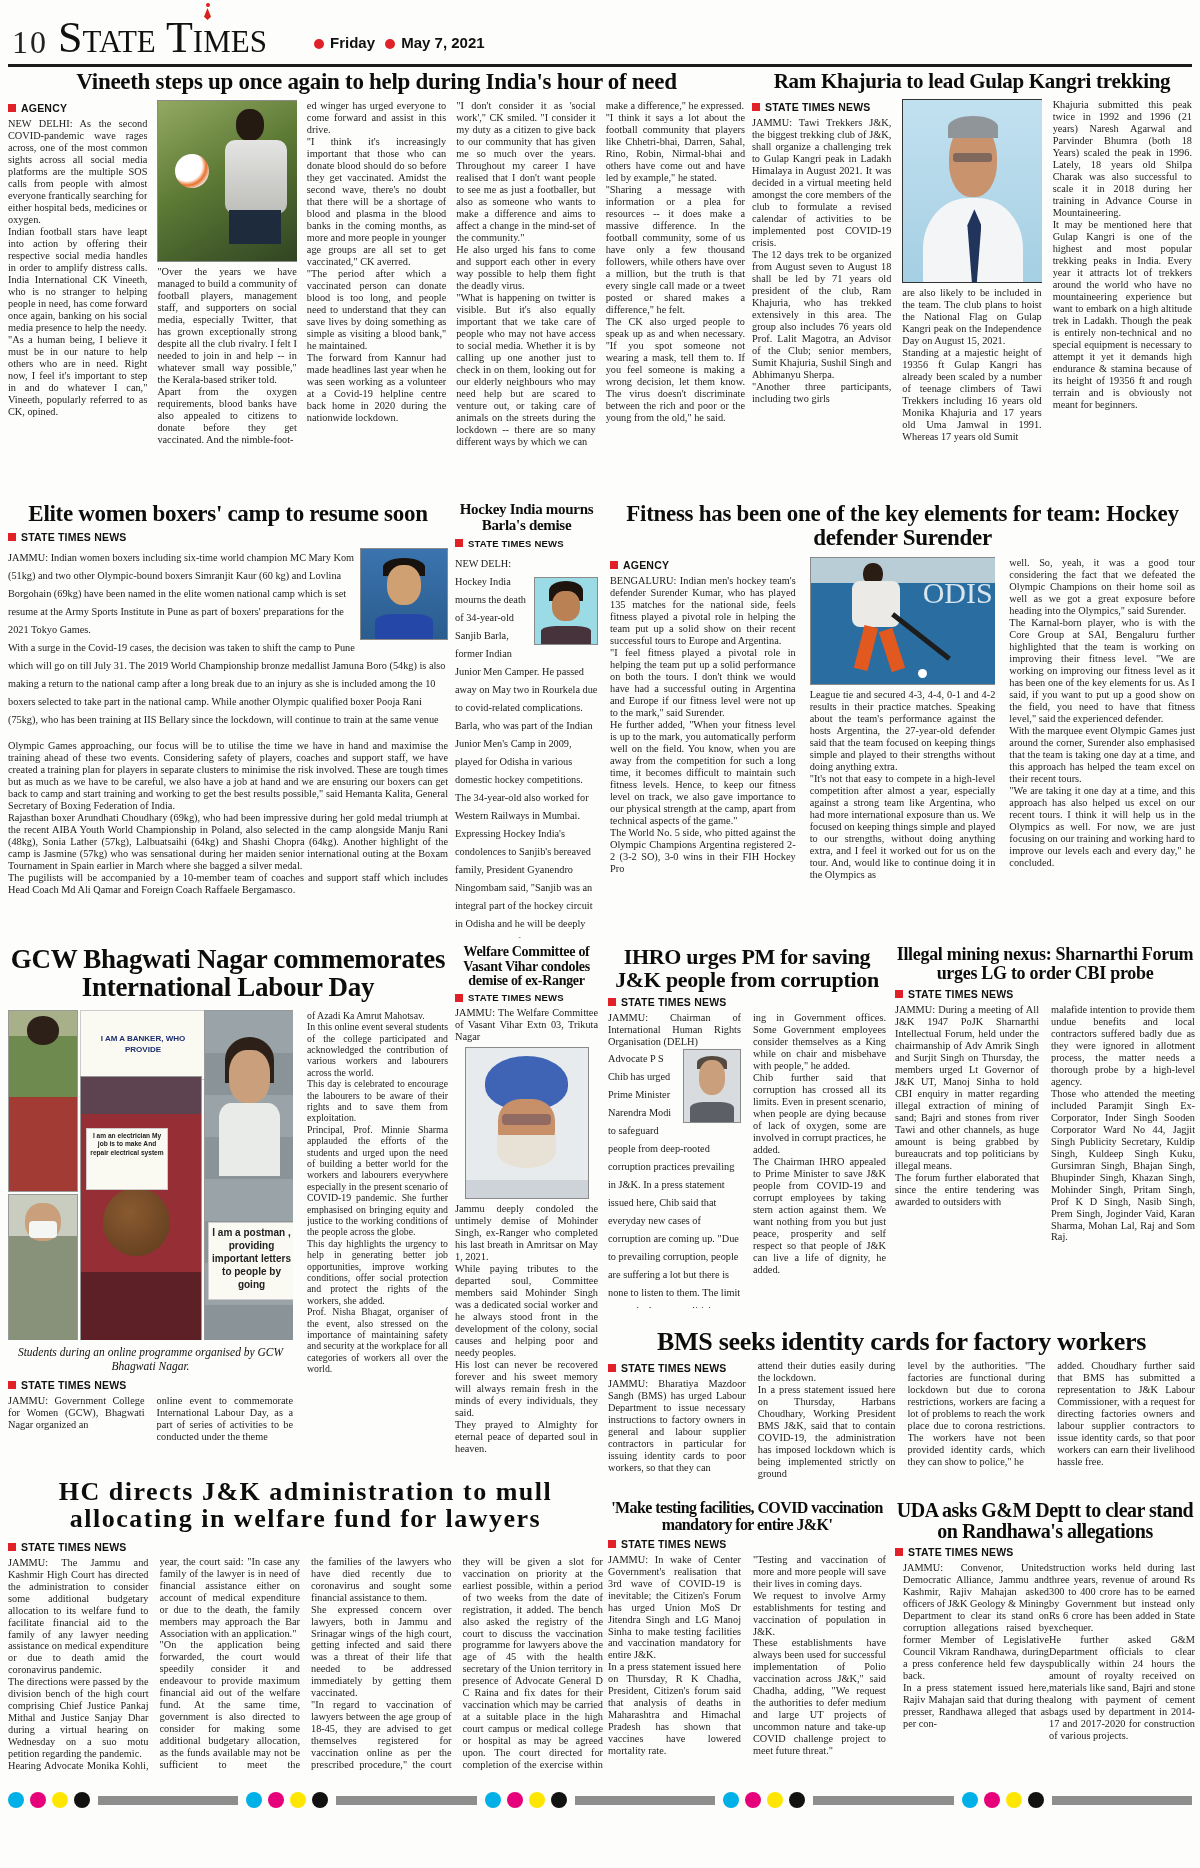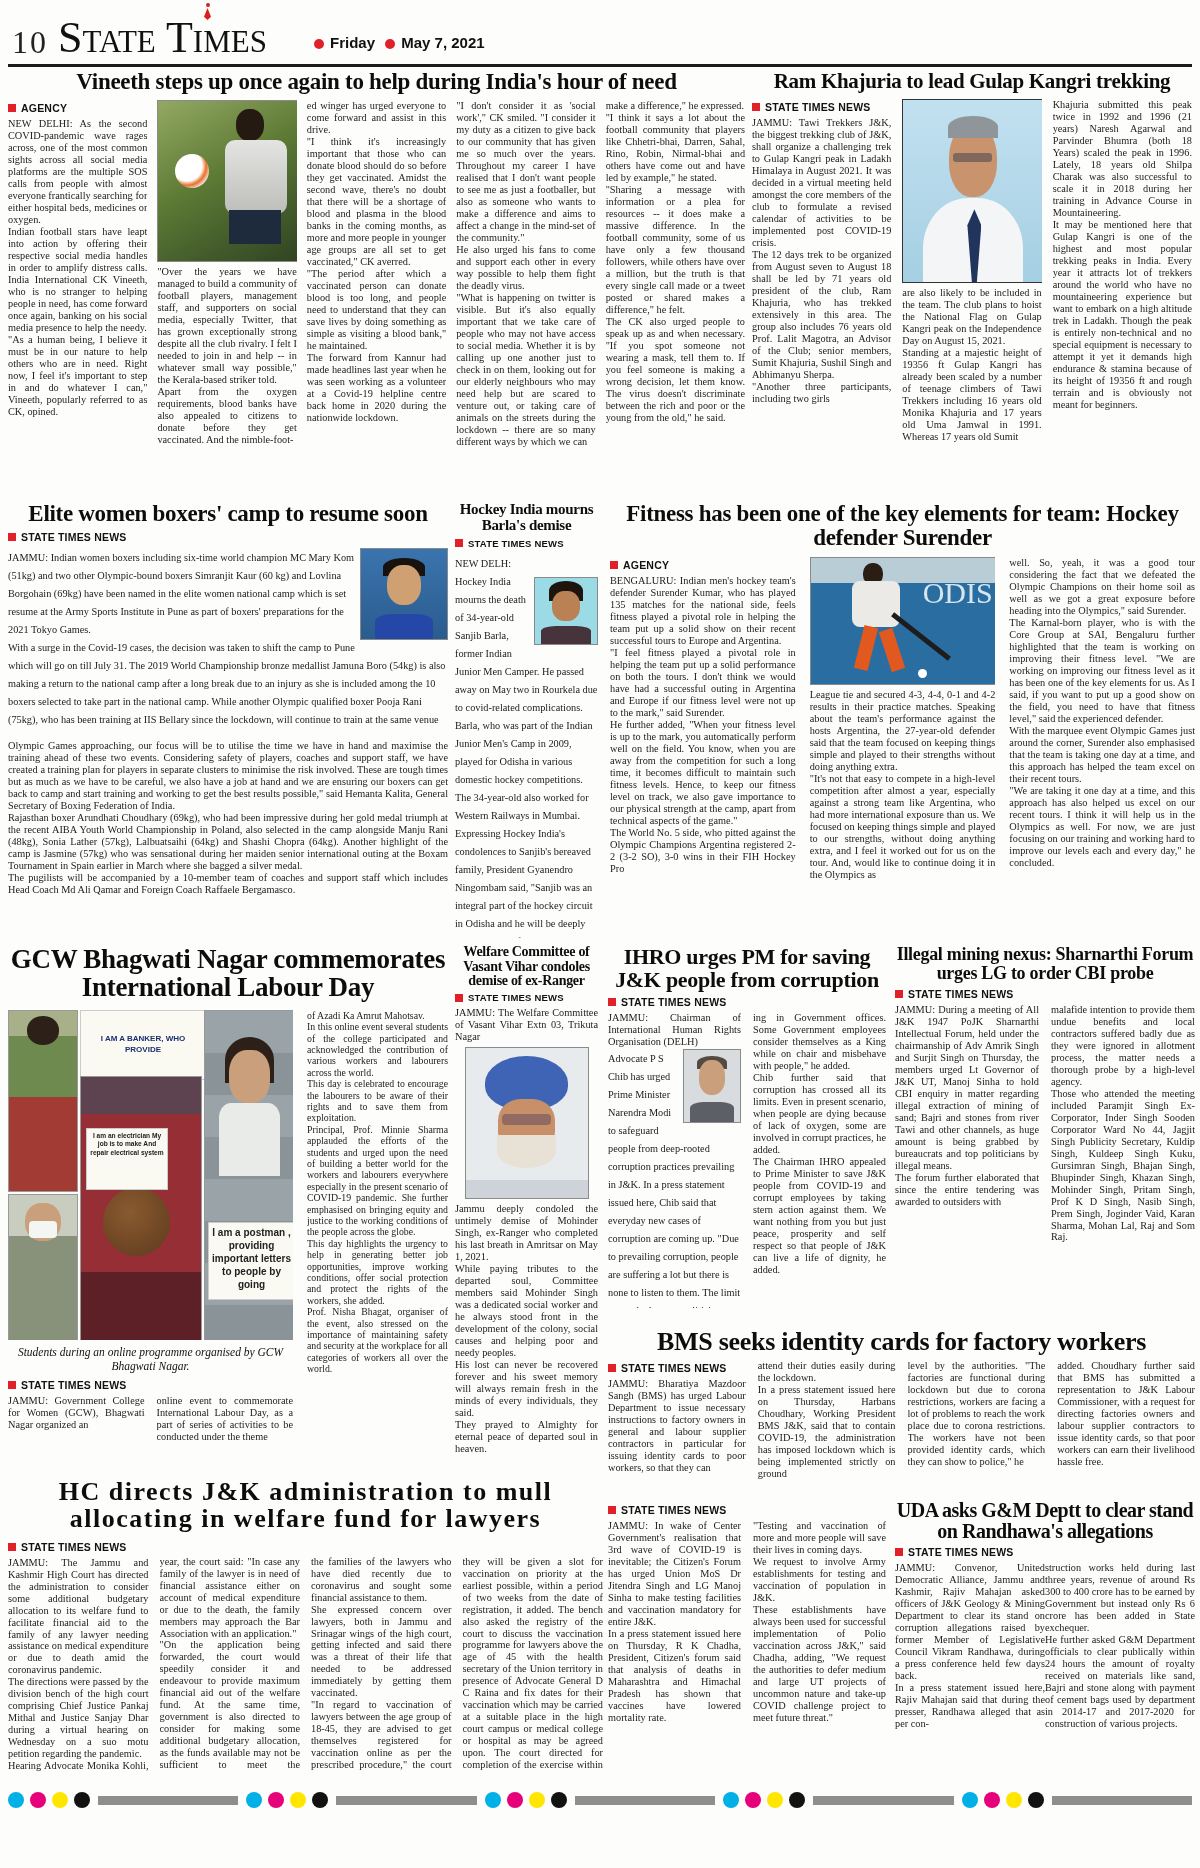--- a/index.html
+++ b/index.html
@@ -352,20 +352,21 @@
 She expressed concern over lawyers, both in Jammu and Srinagar wings of the high court, getting infected and said there was a threat of their life that needed to be addressed immediately by getting them vaccinated.
 "In regard to vaccination of lawyers between the age group of 18-45, they are advised to get themselves registered for vaccination online as per the prescribed procedure," the court said. Once they get registered, they will be provided facility of vaccination in group again on appropriate dates and at a suitable place. Otherwise,</div>
         </div>
       <div class="col" style="padding-top:17px;">
           <div class="bt">they will be given a slot for vaccination on priority at the earliest possible, within a period of two weeks from the date of registration, it added. The bench also asked the registry of the court to discuss the vaccination programme for lawyers above the age of 45 with the health secretary of the Union territory in presence of Advocate General D C Raina and fix dates for their vaccination which may be carried at a suitable place in the high court campus or medical college or hospital as may be agreed upon. The court directed for completion of the exercise within a week. Five lawyers from Jammu have died so far due to COVID-19 and many others have been affected.</div>
         </div>
     </div>
   </section>
 
   <section class="art" style="left:608px;top:1500px;width:278px;height:288px;">
+    <h2 class="hl" style="font-size:16px;letter-spacing:-0.6px;">'Make testing facilities, COVID vaccination mandatory for entire J&amp;K'</h2>
     <div class="byline" style="margin-top:4px;">
         <span class="bsq"></span>
         <span>STATE TIMES NEWS</span>
       </div>
     <div class="cols" style="gap:12px;height:222px;">
       <div class="col">
           <div class="bt">JAMMU: In wake of Center Government's realisation that 3rd wave of COVID-19 is inevitable; the Citizen's Forum has urged Union MoS Dr Jitendra Singh and LG Manoj Sinha to make testing facilities and vaccination mandatory for entire J&amp;K.
 In a press statement issued here on Thursday, R K Chadha, President, Citizen's forum said that analysis of deaths in Maharashtra and Himachal Pradesh has shown that vaccines have lowered mortality rate.</div>
         </div>
       <div class="col">
@@ -375,21 +376,21 @@
         </div>
     </div>
   </section>
 
   <section class="art" style="left:895px;top:1500px;width:300px;height:288px;">
     <h2 class="hl" style="font-size:20px;letter-spacing:-0.5px;">UDA asks G&amp;M Deptt to clear stand on Randhawa's allegations</h2>
     <div class="byline" style="margin-top:4px;">
         <span class="bsq"></span>
         <span>STATE TIMES NEWS</span>
       </div>
-    <div class="cols" style="gap:0;height:212px;">
+    <div class="cols" style="gap:0;height:212px;margin-left:8px;">
       <div class="col">
           <div class="bt">JAMMU: Convenor, United Democratic Alliance, Jammu and Kashmir, Rajiv Mahajan asked officers of J&amp;K Geology &amp; Mining Department to clear its stand on corruption allegations raised by former Member of Legislative Council Vikram Randhawa, during a press conference held few days back.
 In a press statement issued here, Rajiv Mahajan said that during the presser, Randhawa alleged that as per con-</div>
         </div>
       <div class="col">
           <div class="bt">struction works held during last three years, revenue of around Rs 300 to 400 crore has to be earned by Government but instead only Rs 6 crore has been added in State exchequer.
 He further asked G&amp;M Department officials to clear publically within 24 hours the amount of royalty received on materials like sand, Bajri and stone along with payment of cement bags used by department in 2014-17 and 2017-2020 for construction of various projects.</div>
         </div>
     </div>
   </section>

